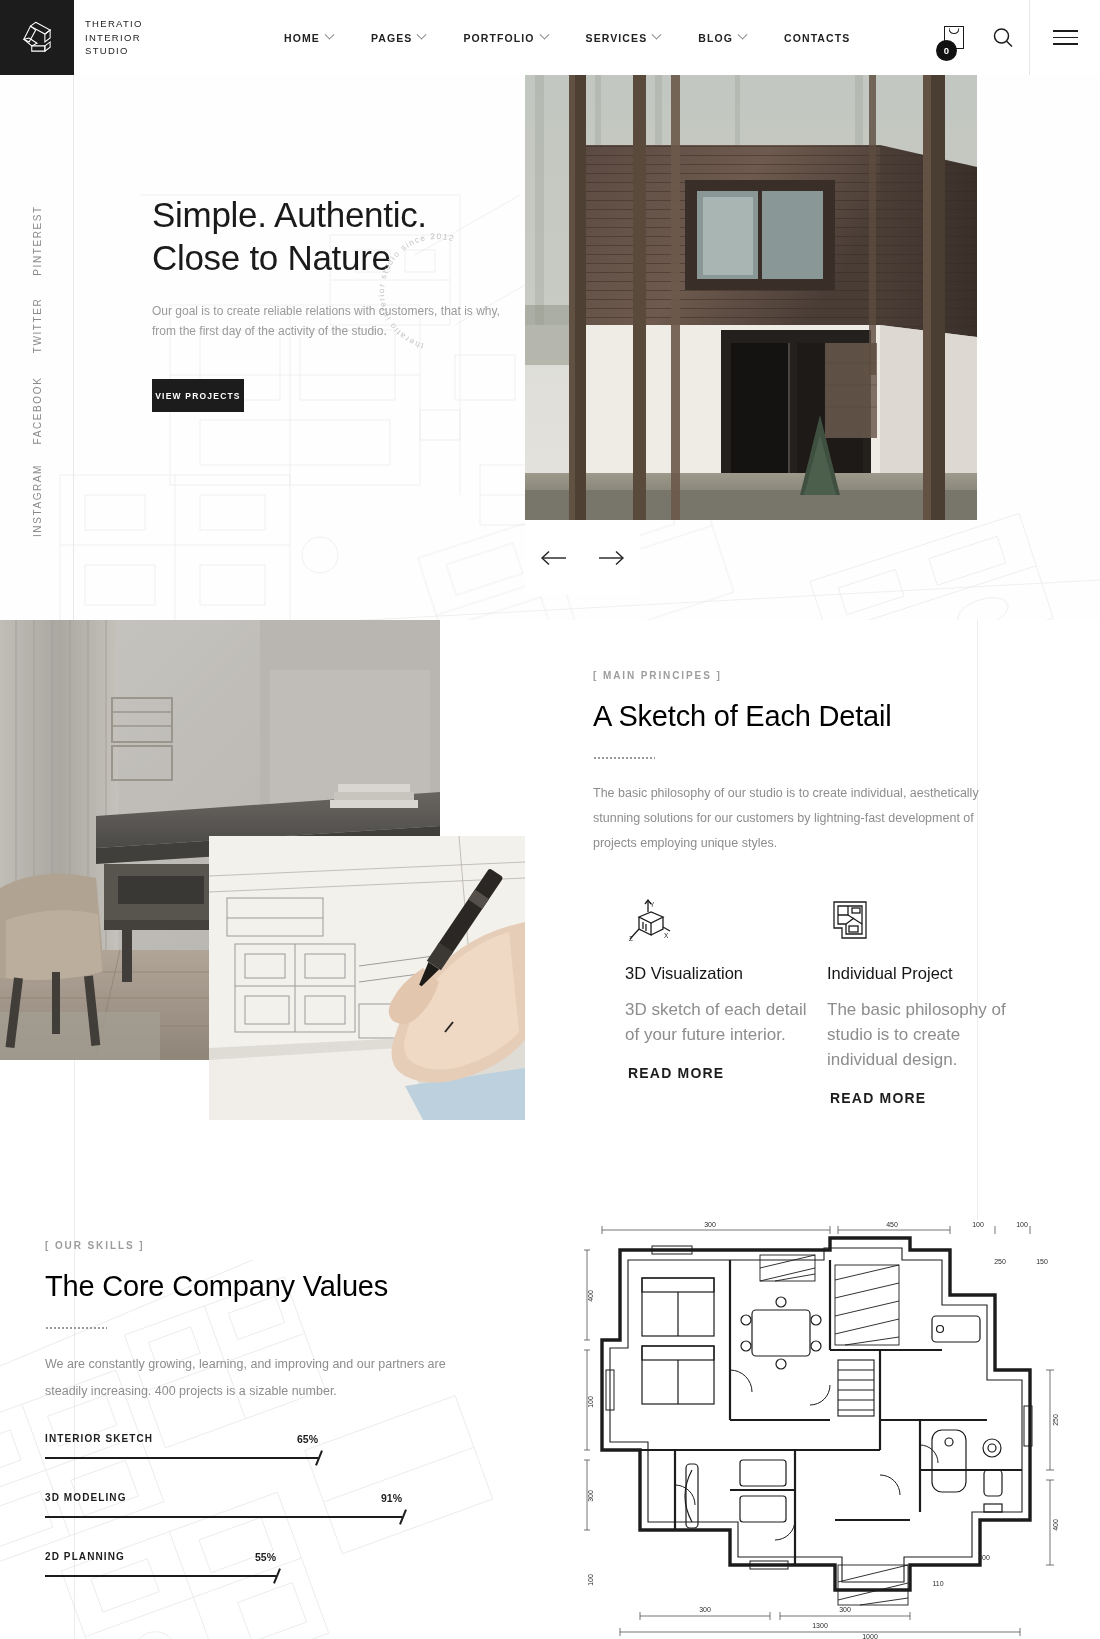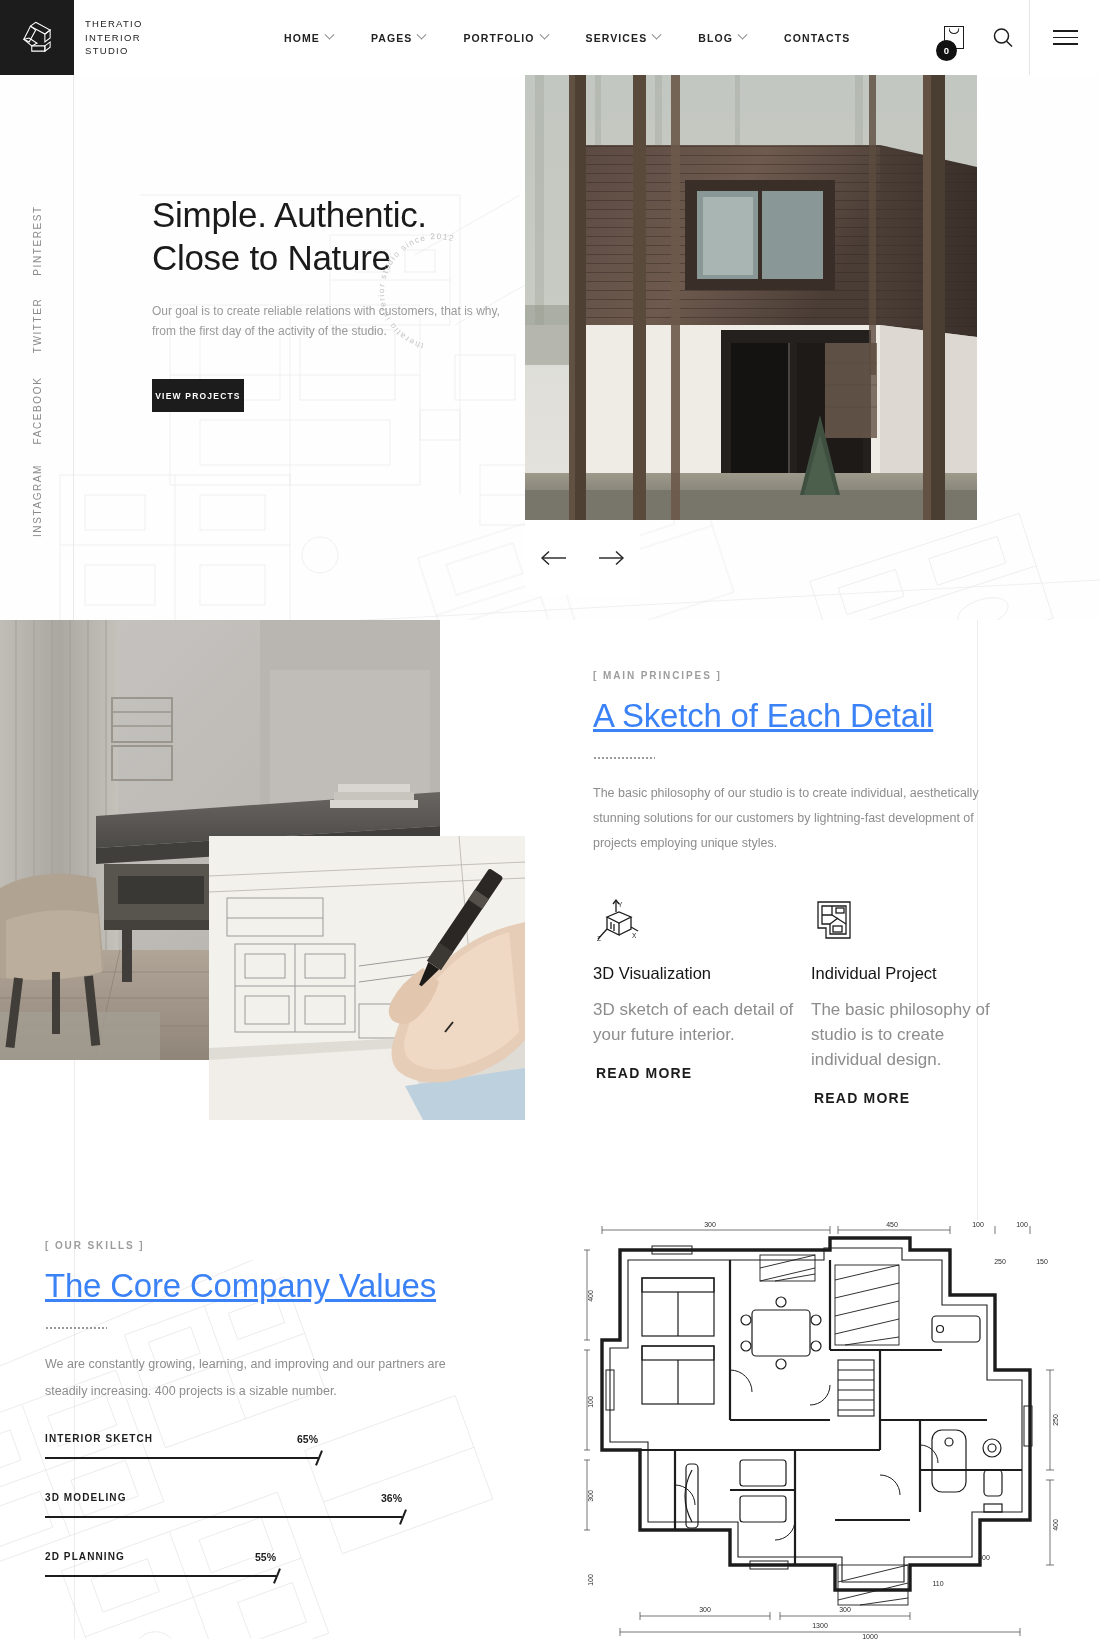--- a/index.html
+++ b/index.html
@@ -66,26 +66,26 @@
   .arrow-btn { width:34px; height:34px; display:flex; align-items:center; justify-content:center;
                cursor:pointer; color:#222; }
 
   
   .principles { position:absolute; top:620px; left:0; width:1100px; height:600px; background:#fff; }
   .vline { position:absolute; top:0; width:1px; background:#ededed; }
   .pr-img-big { position:absolute; left:0; top:0; width:440px; height:440px; overflow:hidden; }
   .pr-img-small { position:absolute; left:209px; top:216px; width:316px; height:284px; overflow:hidden; }
   .pr-right { position:absolute; left:593px; top:50px; width:420px; }
   .eyebrow { font-size:10px; letter-spacing:1.9px; color:#9d9d9d; font-weight:700; }
-  .sec-title { margin-top:16px; font-size:33px; line-height:38px; font-weight:400; color:#3b82f6; letter-spacing:-.2px;text-decoration:underline; }
+  .sec-title { margin-top:16px; font-size:29px; line-height:38px; font-weight:400; color:#000000; letter-spacing:-.2px; }
   .dots { margin-top:22px; width:62px; height:2px;
           background-image: radial-gradient(circle, #9a9a9a 0.9px, transparent 1px);
           background-size: 4px 2px; }
   .sec-para { margin-top:22px; font-size:12.5px; line-height:25px; color:#8d8d8d; }
-  .feat-row { display:flex; margin-top:40px; gap:16px; }
+  .feat-row { display:flex; margin-top:40px; gap:16px;margin-left:32px; }
   .feat { width:218px; }
   .feat-ico { height:46px; display:flex; align-items:flex-end; }
   .feat-title { margin-top:22px; font-size:16.5px; color:#151515; font-weight:400; }
   .feat-desc { margin-top:14px; font-size:17px; line-height:25px; color:#8d8d8d; }
   .readmore { margin-top:18px; position:relative; font-size:14px; letter-spacing:1.2px;
               color:#1c1c1c; font-weight:600; cursor:pointer; display:inline-block; padding-left:3px; }
   .readmore:before { content:""; position:absolute; left:-5px; top:7px; width:13px; height:10px;
                      background:#e2e2e2; z-index:-1; }
 
   
@@ -583,21 +583,21 @@
           </div>
           <div class="bar-track">
             <div class="bar-line" style="width:65%;"></div>
             <div class="bar-tick" style="left:65%;"></div>
           </div>
         </div>
 
         <div class="bar-row">
           <div class="bar-head">
             <span class="bar-label">3D MODELING</span>
-            <span class="bar-pct" style="position:absolute;left:85%;transform:translateX(-100%);">36%</span>
+            <span class="bar-pct" style="position:absolute;left:85%;transform:translateX(-100%);">91%</span>
           </div>
           <div class="bar-track">
             <div class="bar-line" style="width:85%;"></div>
             <div class="bar-tick" style="left:85%;"></div>
           </div>
         </div>
 
         <div class="bar-row">
           <div class="bar-head">
             <span class="bar-label">2D PLANNING</span>

